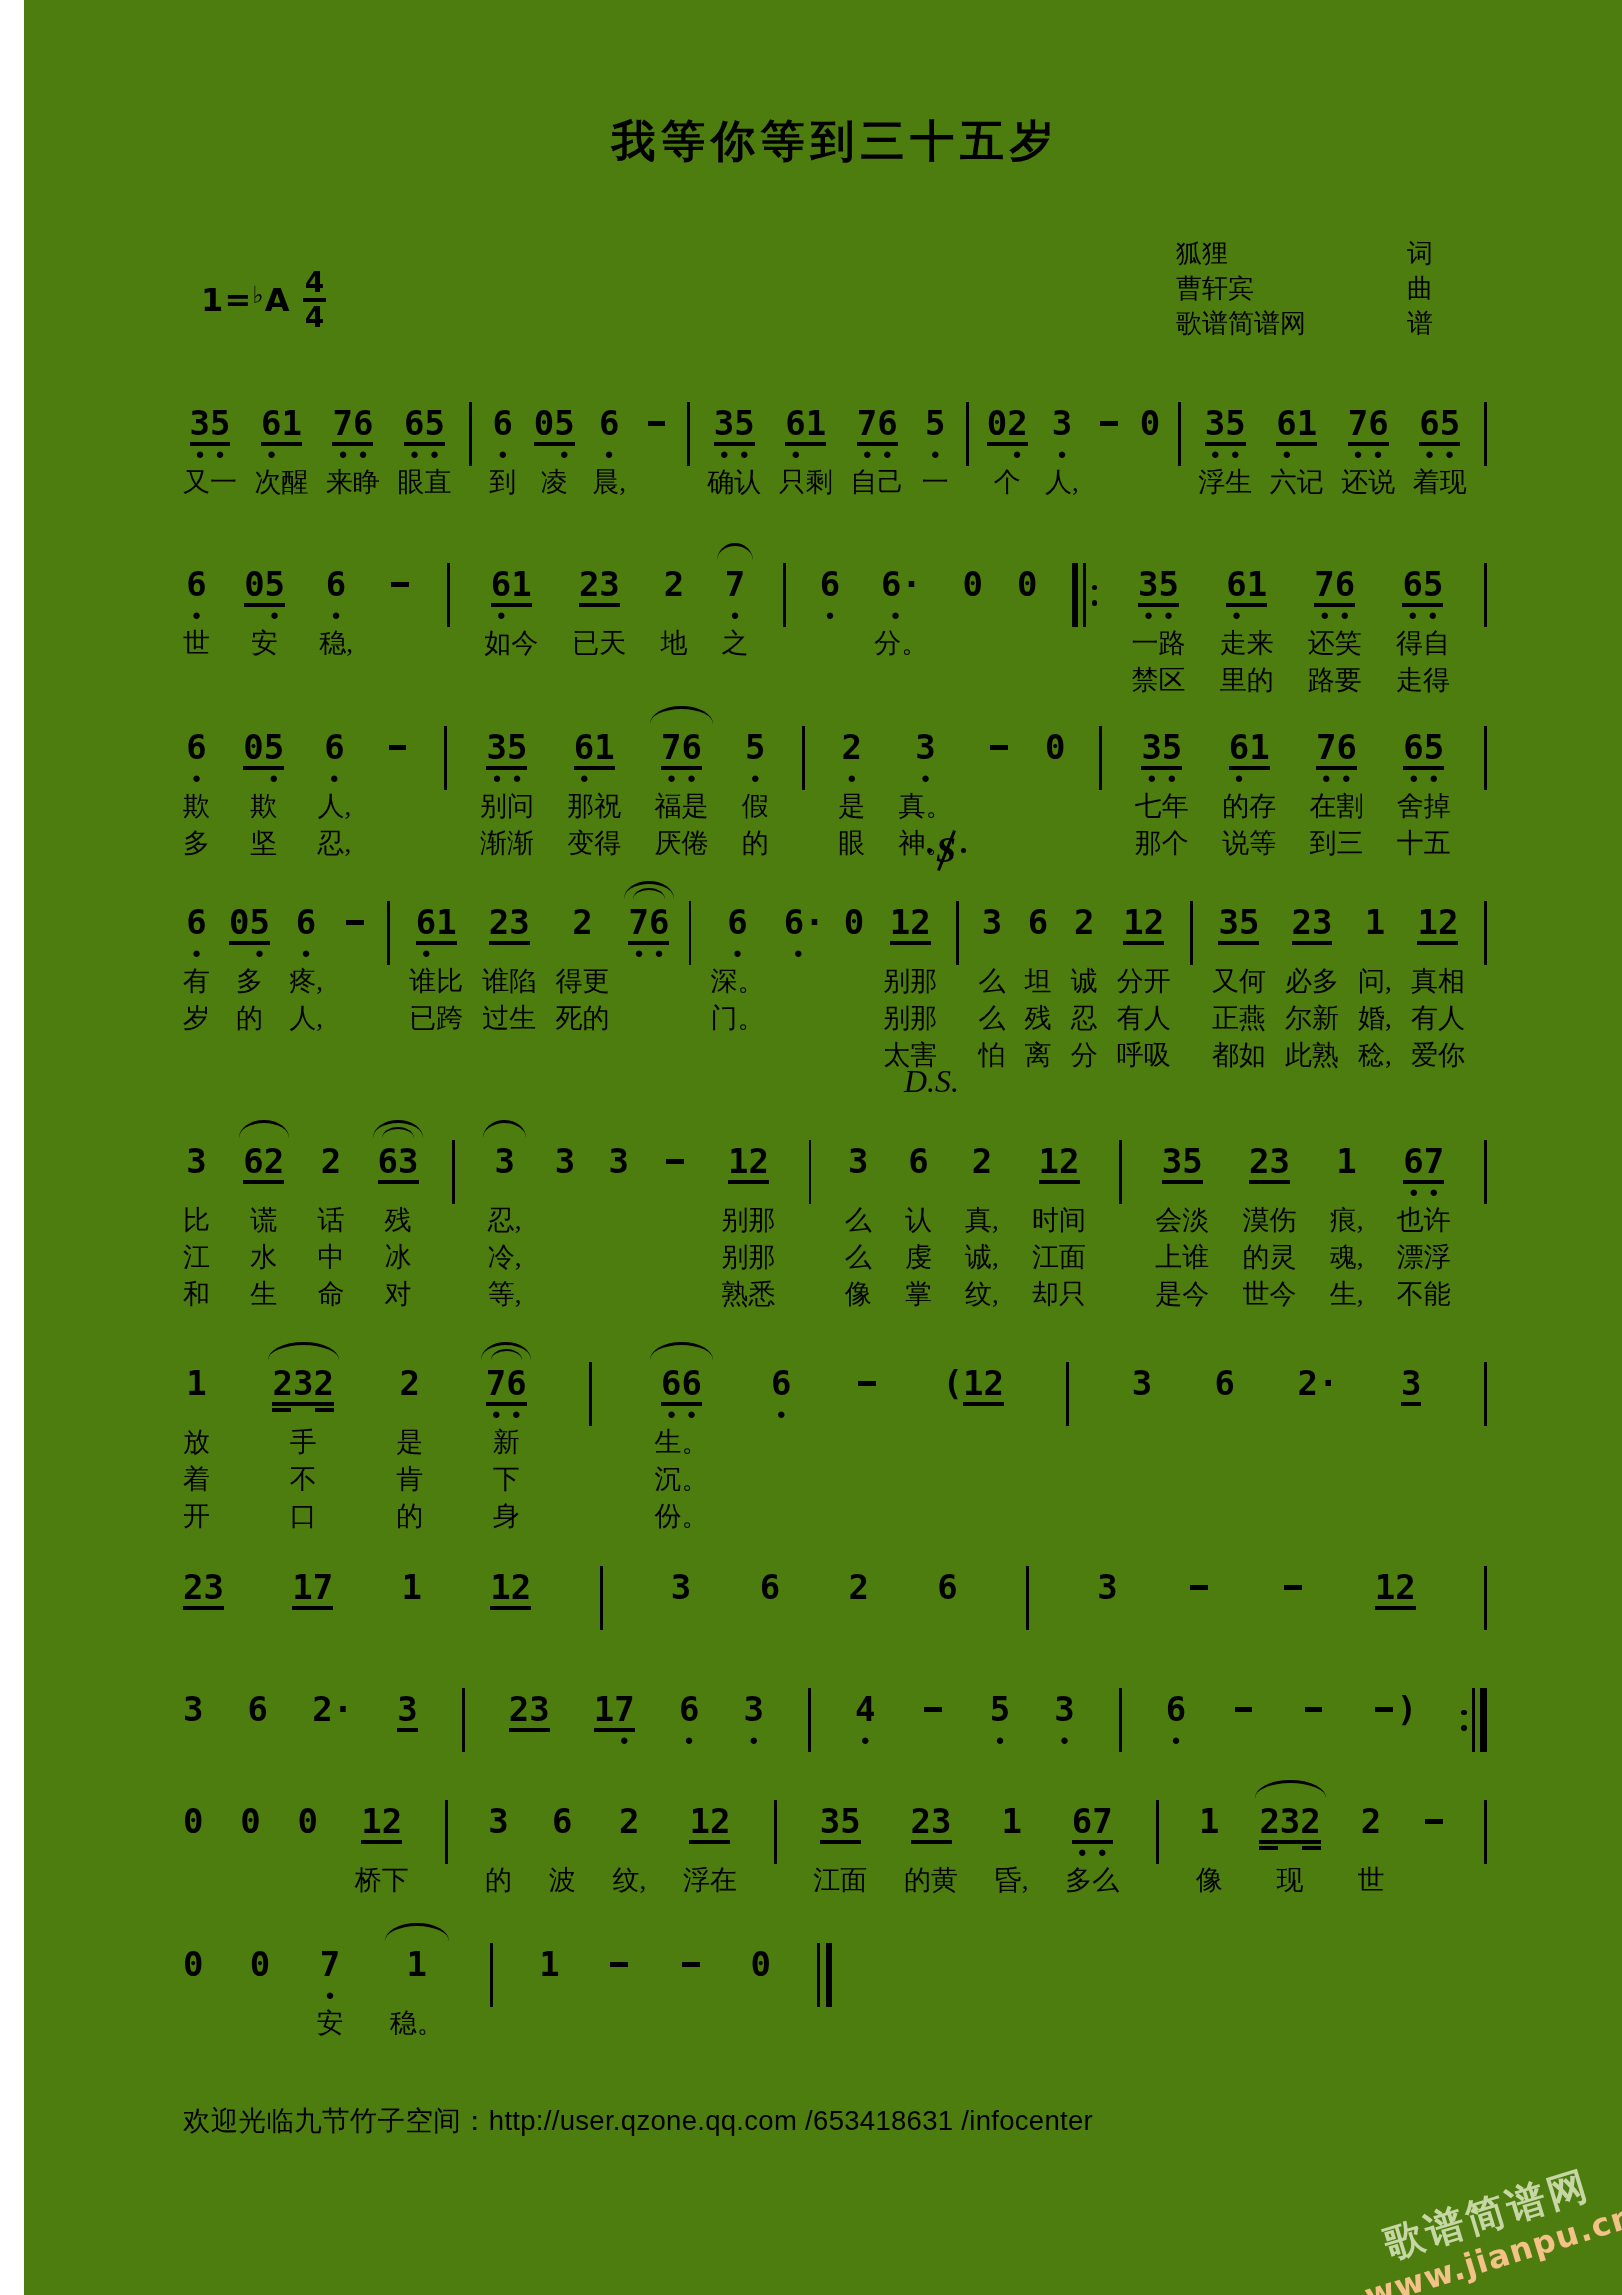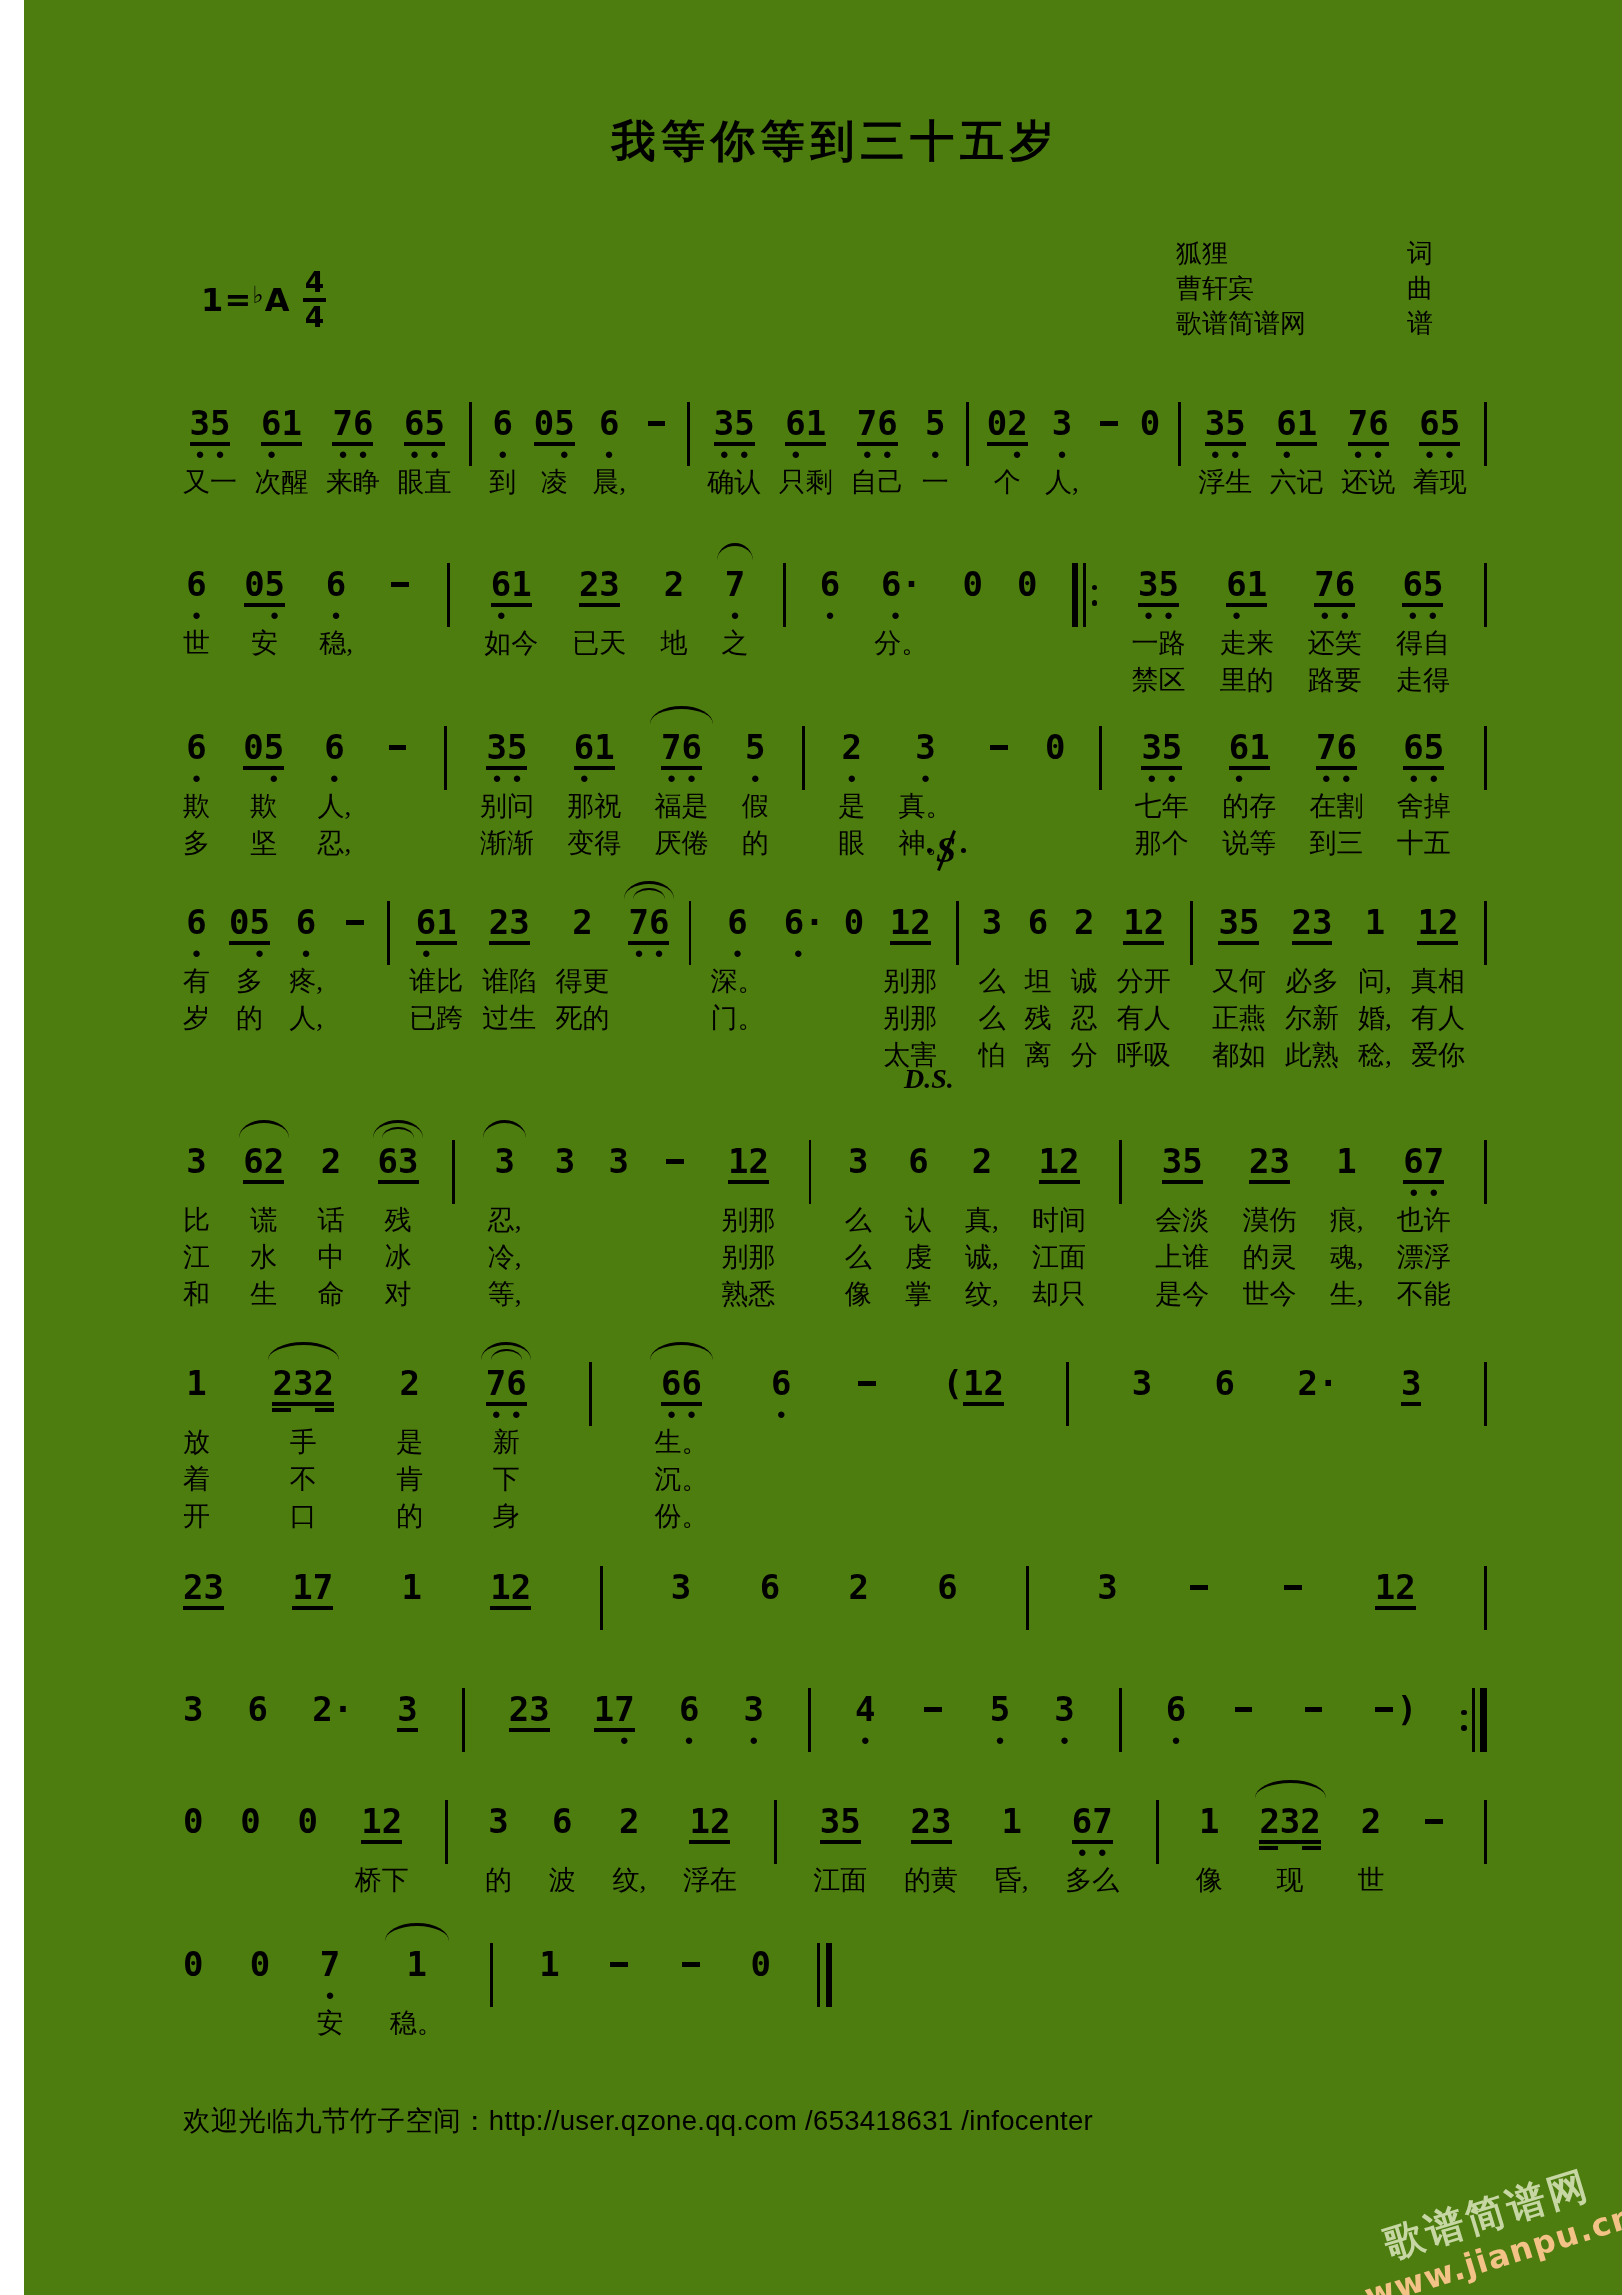--- a/index.html
+++ b/index.html
@@ -55,21 +55,21 @@
   .tie.double::after{content:"";position:absolute;top:4.1px;left:9.4px;right:9.4px;height:9.4px;
        border-top:2.9px solid #000;border-radius:50% 50% 0 0/100% 100% 0 0;}
 
   
   .segno{position:absolute;top:830px;left:905px;width:34px;height:43px;}
   .segno .sg{font-family:"Liberation Serif",serif;font-weight:bold;font-style:italic;font-size:36px;line-height:41px;
              display:block;text-align:center;}
   .segno::before{content:"";position:absolute;left:16px;top:-0.6px;width:2.9px;height:43px;background:#000;transform:rotate(22deg);}
   .segno .dotl{position:absolute;width:5.3px;height:5.3px;border-radius:50%;background:#000;left:-2.3px;top:17.5px;box-shadow:34px 0 0 #000;}
   .ds{position:absolute;top:1063px;left:880px;font-family:"Liberation Serif",serif;
-      font-weight:bold;font-style:italic;font-size:28px;}
+      font-weight:normal;font-style:italic;font-size:32px;}
 
   
   .promo{position:absolute;top:2103px;left:159px;font-size:27.5px;
          font-family:Liberation Sans, sans-serif;letter-spacing:0.3px;}
   .wm{position:absolute;right:15px;bottom:20px;transform:rotate(-17deg);text-align:center;}
   .wm1{font-size:39px;font-weight:bold;letter-spacing:3.5px;font-family:"Liberation Sans",sans-serif;}
   .wm2{font-size:32px;font-weight:bold;margin-top:-3.5px;letter-spacing:1.2px;font-family:"DejaVu Sans",sans-serif;}
 </style>
 </head>
 <body>

